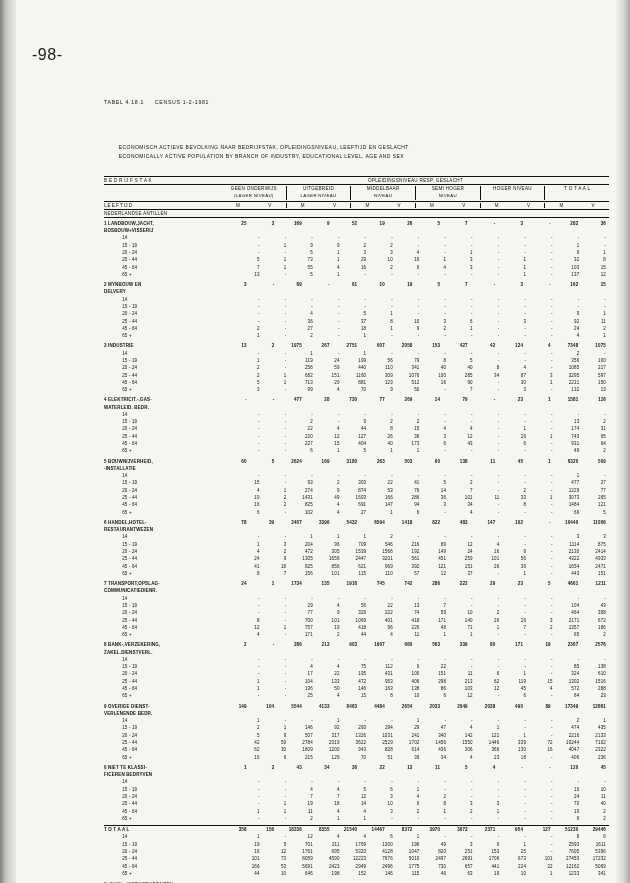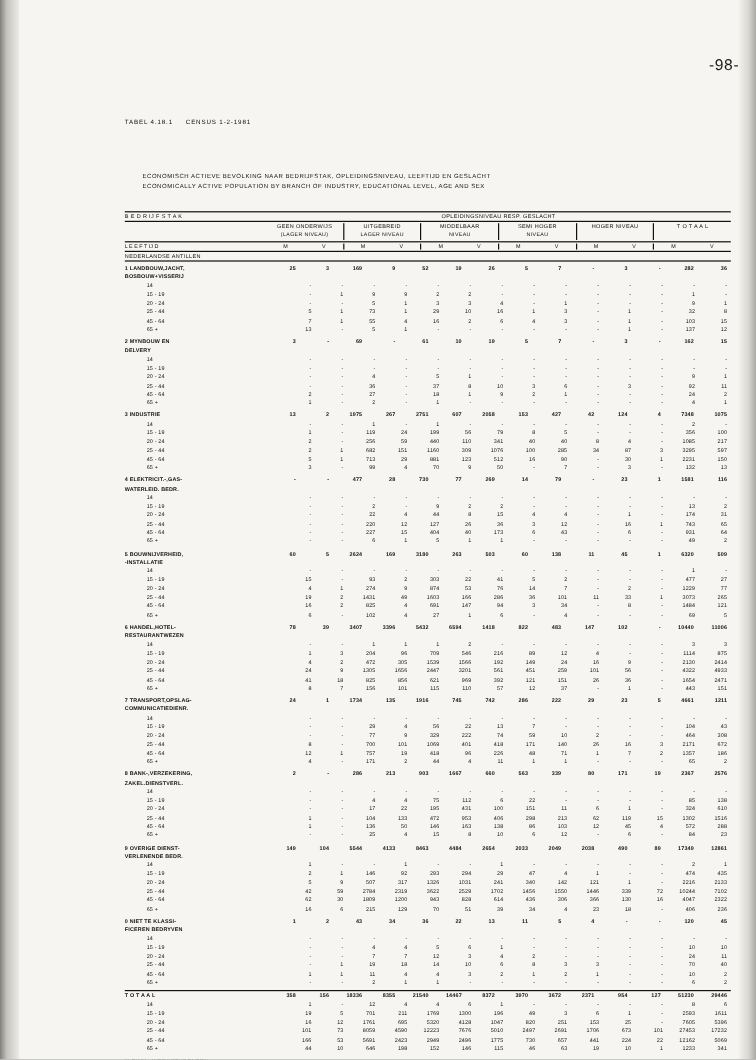--- a/index.html
+++ b/index.html
@@ -19,22 +19,22 @@
   .page:after{
     content:"";position:absolute;right:0;top:0;width:14px;height:100%;
     background:linear-gradient(270deg,#8d8b86 0%,#cfcdc8 45%,#f2f0ec 100%);
     opacity:.7;pointer-events:none;
   }
   .sheet{
     position:absolute;left:16px;top:0;right:14px;bottom:0;
     background:#f6f5f1;
   }
   .pagenum{
-    position:absolute;top:46px;left:16px;right:0;text-align:right;
-    font-size:13px;letter-spacing:.5px;color:#1b1b1b;
+    position:absolute;top:46px;left:16px;right:0;text-align:left;
+    font-size:16px;letter-spacing:.5px;color:#1b1b1b;
   }
   .content{
     position:absolute;left:88px;top:78px;right:18px;
     color:#111;
   }
   .ttl{font-size:5.2px;letter-spacing:.7px;line-height:1.9;white-space:pre;}
   .ttl .tl-row{display:block;}
   .subttl{margin-top:7px;font-size:5px;letter-spacing:.45px;line-height:1.75;white-space:pre;}
 
   .hdrband{position:relative;margin-top:7px;width:505px;}

